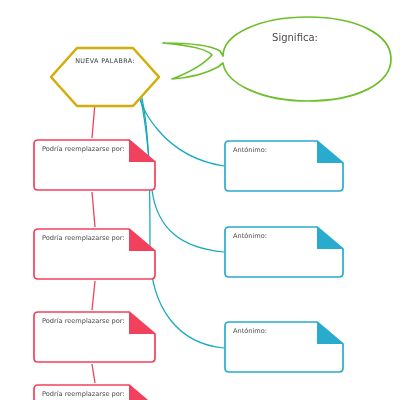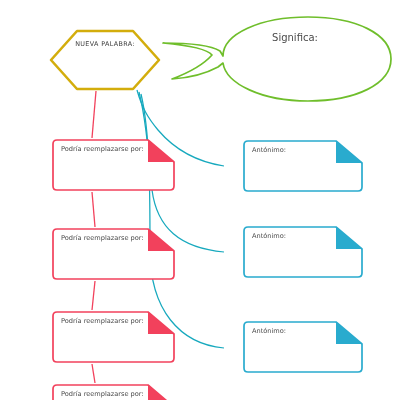--- a/index.html
+++ b/index.html
@@ -19,21 +19,21 @@
     position: absolute;
     left: 0;
     top: 0;
     width: 400px;
     height: 400px;
   }
   
   .hex-node {
     position: absolute;
     left: 49px;
-    top: 29px;
+    top: 46px;
     width: 112px;
     height: 50px;
   }
   .hex-node svg {
     position: absolute;
     left: 0;
     top: 0;
   }
   .hex-label {
     position: absolute;
@@ -66,21 +66,20 @@
     width: 190px;
     text-align: center;
     font-size: 10px;
     color: #4a4a4a;
   }
   
   .card {
     position: absolute;
     width: 124px;
     height: 54px;
-    margin-left: 19px;
   }
   .card svg {
     position: absolute;
     left: 0;
     top: 0;
     overflow: visible;
   }
   .card-label {
     position: absolute;
     left: 9px;

